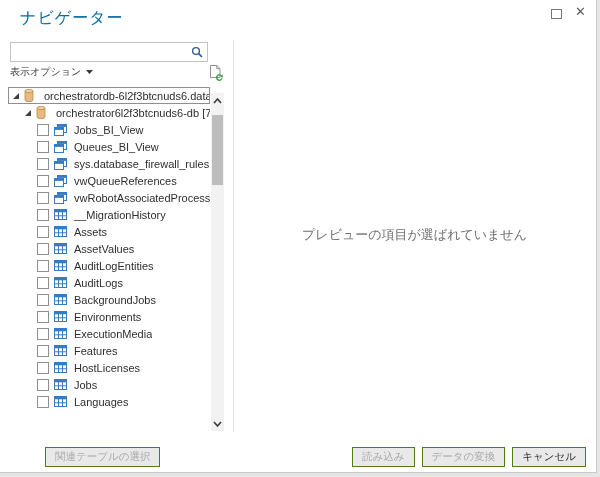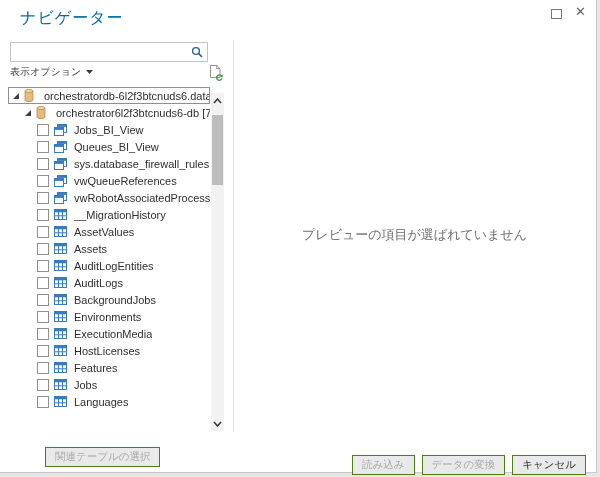--- a/index.html
+++ b/index.html
@@ -59,21 +59,21 @@
 
   .footer-btn{
     position:absolute;top:447px;height:20px;font-size:10.5px;
     background:#e9e9e9;border:1px solid #4d7c0f;padding:0 9px;
     display:flex;align-items:center;box-sizing:border-box;cursor:default;
     font-family:"Liberation Sans","DejaVu Sans",sans-serif;
   }
   .footer-btn.disabled{color:#a9a9a9;}
   .footer-btn.enabled{color:#2e2e2e;}
   .btn-related{left:45px;}
-  .btn-group{position:absolute;right:10px;top:447px;display:flex;gap:7px;margin-top:8px;}
+  .btn-group{position:absolute;right:10px;top:447px;display:flex;gap:7px;}
   .btn-group .footer-btn{position:static;}
 </style>
 </head>
 <body>
 
 <div class="dialog">
 
   <div class="title">ナビゲーター</div>
 
   <div class="win-controls">
@@ -232,50 +232,50 @@
     <span class="cb"></span>
     <span class="ic">
             <svg width="13" height="11" viewBox="0 0 13 11">
       <rect x="0.5" y="0.5" width="12" height="10" fill="#fff" stroke="#3a7bbf"></rect>
       <rect x="0.5" y="0.5" width="12" height="2.8" fill="#3a7bbf"></rect>
       <line x1="4.5" y1="3" x2="4.5" y2="10.5" stroke="#3a7bbf"></line>
       <line x1="8.5" y1="3" x2="8.5" y2="10.5" stroke="#3a7bbf"></line>
       <line x1="0.5" y1="6.8" x2="12.5" y2="6.8" stroke="#3a7bbf"></line>
     </svg>
           </span>
+    <span class="lb">Assets</span>
+  </div>
+
+  <div class="row lv2">
+
+    <span class="cb"></span>
+    <span class="ic">
+            <svg width="13" height="11" viewBox="0 0 13 11">
+      <rect x="0.5" y="0.5" width="12" height="10" fill="#fff" stroke="#3a7bbf"></rect>
+      <rect x="0.5" y="0.5" width="12" height="2.8" fill="#3a7bbf"></rect>
+      <line x1="4.5" y1="3" x2="4.5" y2="10.5" stroke="#3a7bbf"></line>
+      <line x1="8.5" y1="3" x2="8.5" y2="10.5" stroke="#3a7bbf"></line>
+      <line x1="0.5" y1="6.8" x2="12.5" y2="6.8" stroke="#3a7bbf"></line>
+    </svg>
+          </span>
     <span class="lb">AssetValues</span>
   </div>
 
   <div class="row lv2">
 
     <span class="cb"></span>
     <span class="ic">
             <svg width="13" height="11" viewBox="0 0 13 11">
       <rect x="0.5" y="0.5" width="12" height="10" fill="#fff" stroke="#3a7bbf"></rect>
       <rect x="0.5" y="0.5" width="12" height="2.8" fill="#3a7bbf"></rect>
       <line x1="4.5" y1="3" x2="4.5" y2="10.5" stroke="#3a7bbf"></line>
       <line x1="8.5" y1="3" x2="8.5" y2="10.5" stroke="#3a7bbf"></line>
       <line x1="0.5" y1="6.8" x2="12.5" y2="6.8" stroke="#3a7bbf"></line>
     </svg>
           </span>
-    <span class="lb">Assets</span>
-  </div>
-
-  <div class="row lv2">
-
-    <span class="cb"></span>
-    <span class="ic">
-            <svg width="13" height="11" viewBox="0 0 13 11">
-      <rect x="0.5" y="0.5" width="12" height="10" fill="#fff" stroke="#3a7bbf"></rect>
-      <rect x="0.5" y="0.5" width="12" height="2.8" fill="#3a7bbf"></rect>
-      <line x1="4.5" y1="3" x2="4.5" y2="10.5" stroke="#3a7bbf"></line>
-      <line x1="8.5" y1="3" x2="8.5" y2="10.5" stroke="#3a7bbf"></line>
-      <line x1="0.5" y1="6.8" x2="12.5" y2="6.8" stroke="#3a7bbf"></line>
-    </svg>
-          </span>
     <span class="lb">AuditLogEntities</span>
   </div>
 
   <div class="row lv2">
 
     <span class="cb"></span>
     <span class="ic">
             <svg width="13" height="11" viewBox="0 0 13 11">
       <rect x="0.5" y="0.5" width="12" height="10" fill="#fff" stroke="#3a7bbf"></rect>
       <rect x="0.5" y="0.5" width="12" height="2.8" fill="#3a7bbf"></rect>
@@ -338,36 +338,36 @@
     <span class="cb"></span>
     <span class="ic">
             <svg width="13" height="11" viewBox="0 0 13 11">
       <rect x="0.5" y="0.5" width="12" height="10" fill="#fff" stroke="#3a7bbf"></rect>
       <rect x="0.5" y="0.5" width="12" height="2.8" fill="#3a7bbf"></rect>
       <line x1="4.5" y1="3" x2="4.5" y2="10.5" stroke="#3a7bbf"></line>
       <line x1="8.5" y1="3" x2="8.5" y2="10.5" stroke="#3a7bbf"></line>
       <line x1="0.5" y1="6.8" x2="12.5" y2="6.8" stroke="#3a7bbf"></line>
     </svg>
           </span>
+    <span class="lb">Features</span>
+  </div>
+
+  <div class="row lv2">
+
+    <span class="cb"></span>
+    <span class="ic">
+            <svg width="13" height="11" viewBox="0 0 13 11">
+      <rect x="0.5" y="0.5" width="12" height="10" fill="#fff" stroke="#3a7bbf"></rect>
+      <rect x="0.5" y="0.5" width="12" height="2.8" fill="#3a7bbf"></rect>
+      <line x1="4.5" y1="3" x2="4.5" y2="10.5" stroke="#3a7bbf"></line>
+      <line x1="8.5" y1="3" x2="8.5" y2="10.5" stroke="#3a7bbf"></line>
+      <line x1="0.5" y1="6.8" x2="12.5" y2="6.8" stroke="#3a7bbf"></line>
+    </svg>
+          </span>
     <span class="lb">HostLicenses</span>
-  </div>
-
-  <div class="row lv2">
-
-    <span class="cb"></span>
-    <span class="ic">
-            <svg width="13" height="11" viewBox="0 0 13 11">
-      <rect x="0.5" y="0.5" width="12" height="10" fill="#fff" stroke="#3a7bbf"></rect>
-      <rect x="0.5" y="0.5" width="12" height="2.8" fill="#3a7bbf"></rect>
-      <line x1="4.5" y1="3" x2="4.5" y2="10.5" stroke="#3a7bbf"></line>
-      <line x1="8.5" y1="3" x2="8.5" y2="10.5" stroke="#3a7bbf"></line>
-      <line x1="0.5" y1="6.8" x2="12.5" y2="6.8" stroke="#3a7bbf"></line>
-    </svg>
-          </span>
-    <span class="lb">Features</span>
   </div>
 
   <div class="row lv2">
 
     <span class="cb"></span>
     <span class="ic">
             <svg width="13" height="11" viewBox="0 0 13 11">
       <rect x="0.5" y="0.5" width="12" height="10" fill="#fff" stroke="#3a7bbf"></rect>
       <rect x="0.5" y="0.5" width="12" height="2.8" fill="#3a7bbf"></rect>
       <line x1="4.5" y1="3" x2="4.5" y2="10.5" stroke="#3a7bbf"></line>

